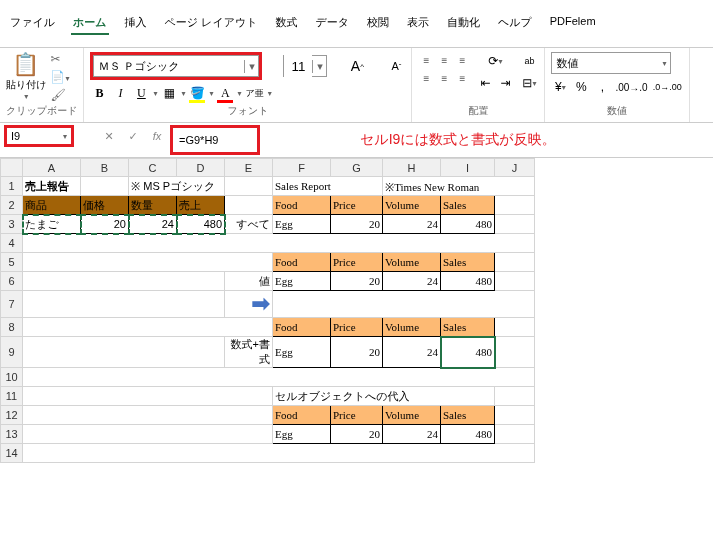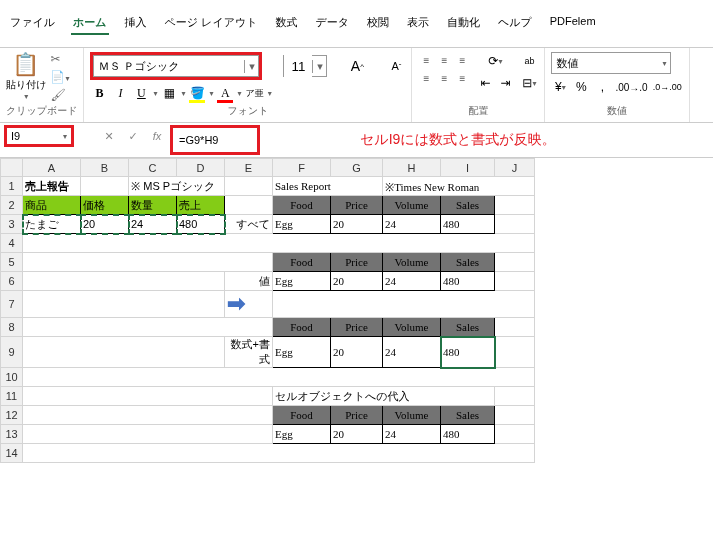--- a/index.html
+++ b/index.html
@@ -35,25 +35,25 @@
 .redbox { border: 3px solid #e31b23 !important; }
 .redbox-wrap { border: 3px solid #e31b23; display: inline-flex; }
 .annot { position: absolute; color: #e31b23; font-size: 14px; font-weight: normal; }
 .sheet { position: relative; }
 .grid { border-collapse: collapse; table-layout: fixed; }
 .grid th, .grid td { border: 1px solid #d4d4d4; font-size: 11px; font-weight: normal; }
 .grid th.colhdr { background: #f0f0f0; text-align: center; height: 18px; color: #333; }
 .grid th.rowhdr { background: #f0f0f0; text-align: center; width: 22px; color: #333; }
 .grid td { height: 19px; padding: 0 2px; }
 .grid .corner { background: #f0f0f0; width: 22px; }
-.jp-hdr { background: #84cc16; border: 1px solid #000 !important; text-align: left; padding: 0 3px; }
+.jp-hdr { background: #a16207; border: 1px solid #000 !important; text-align: left; padding: 0 3px; }
 .jp-cell { border: 1px solid #000 !important; padding: 0 3px; }
-.en-hdr { background: #737373; border: 1px solid #000 !important; font-family: "Times New Roman", serif; text-align: center; padding: 0 3px; }
+.en-hdr { background: #fdba74; border: 1px solid #000 !important; font-family: "Times New Roman", serif; text-align: left; padding: 0 3px; }
 .en-cell { border: 1px solid #000 !important; font-family: "Times New Roman", serif; padding: 0 3px; }
-.num { text-align: left; }
+.num { text-align: right; }
 .bold { font-weight: bold; }
 .dash-sel { outline: 2px dashed #217346; outline-offset: -1px; }
 .arrow-blue { color: #4472c4; font-size: 22px; font-weight: bold; }
 .colA{width:58px}.colB{width:48px}.colC{width:48px}.colD{width:48px}.colE{width:48px}.colF{width:58px}.colG{width:52px}.colH{width:58px}.colI{width:54px}.colJ{width:40px}
 .section-label { text-align: right; font-size: 11px; }
 .selected-cell { outline: 2px solid #217346; outline-offset: -1px; }
 </style>
 </head>
 <body>
 

